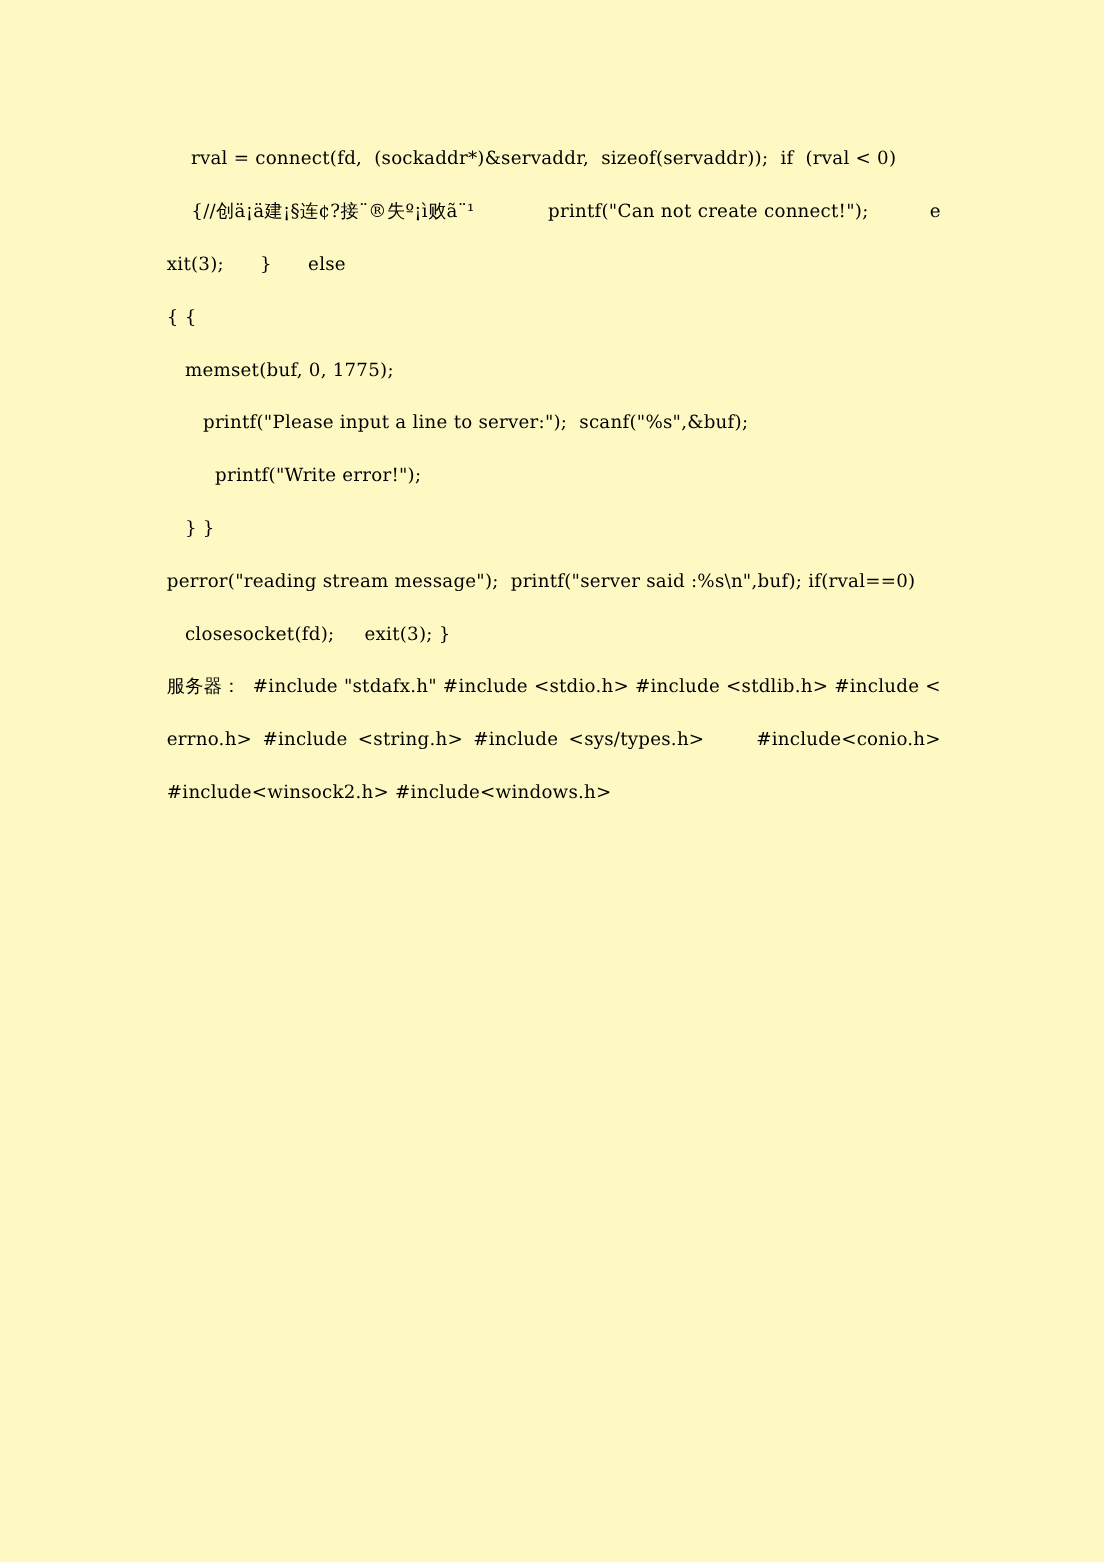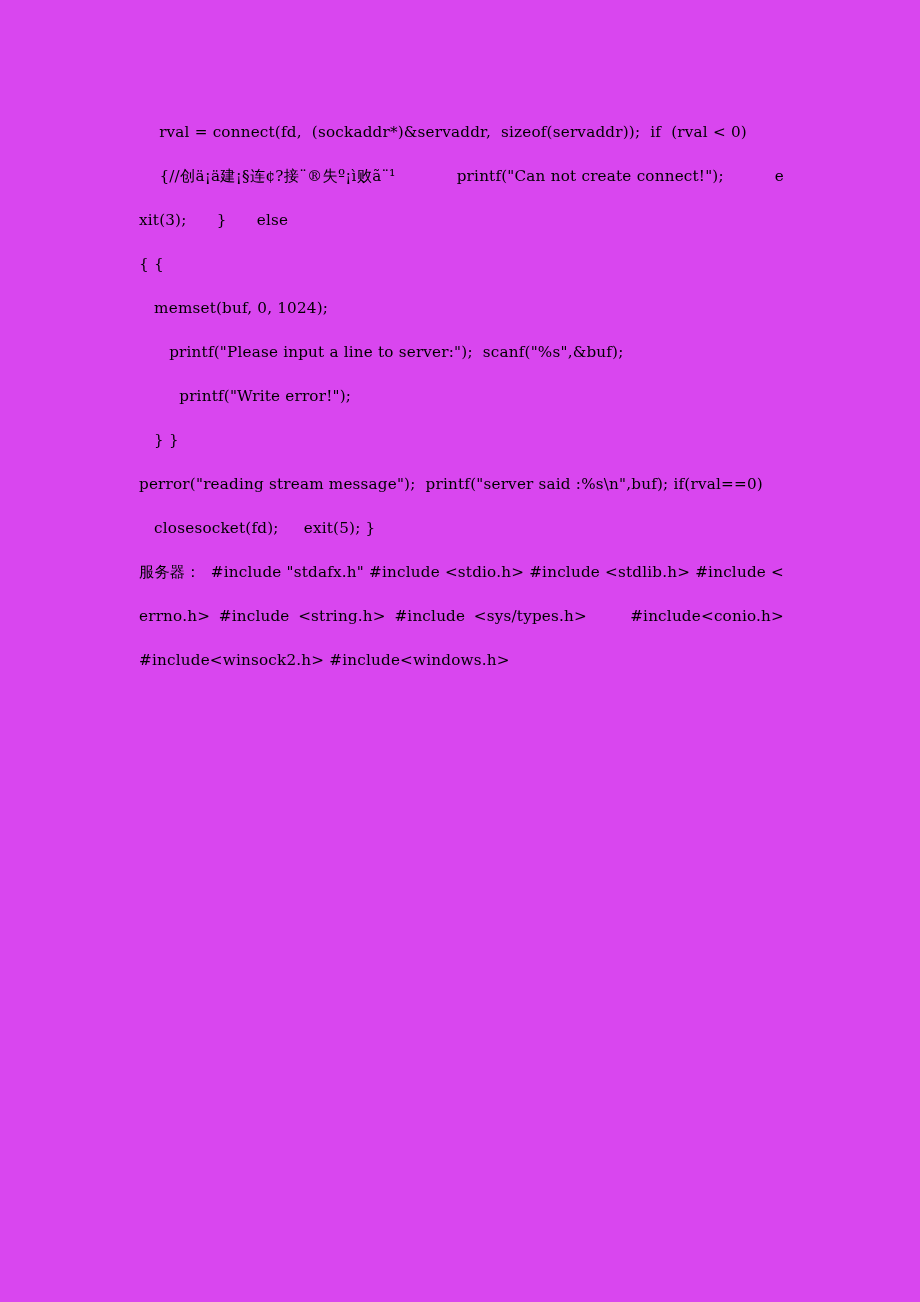--- a/index.html
+++ b/index.html
@@ -14,21 +14,21 @@
     overflow: hidden;
     font-family: "DejaVu Serif", "Liberation Serif", serif;
     color: #000000;
     -webkit-font-smoothing: antialiased;
   }
 
   .page {
     position: relative;
     width: 920px;
     height: 1302px;
-    background: #d946ef;
+    background: #fef9c3;
     box-sizing: border-box;
   }
 
   
   .doc-body {
     position: absolute;
     left: 139px;
     top: 110px;
     width: 645px;
   }
@@ -59,30 +59,30 @@
   <div class="doc-body">
 
     <p class="para">    rval = connect(fd,  (sockaddr*)&amp;servaddr,  sizeof(servaddr));  if  (rval &lt; 0)</p>
 
     <p class="para">    {//创ä¡ä建¡§连¢?接¨®失º¡ì败ã¨¹            printf("Can not create connect!");          exit(3);      }      else</p>
 
     <p class="para">{ {</p>
 
 
 
-    <p class="para">   memset(buf, 0, 1024);</p>
+    <p class="para">   memset(buf, 0, 1775);</p>
 
     <p class="para">      printf("Please input a line to server:");  scanf("%s",&amp;buf);</p>
 
 
     <p class="para">        printf("Write error!");</p>
 
     <p class="para">   } }</p>
 
 
     <p class="para">perror("reading stream message");  printf("server said :%s\n",buf); if(rval==0)</p>
 
-    <p class="para">   closesocket(fd);     exit(5); }</p>
+    <p class="para">   closesocket(fd);     exit(3); }</p>
 
     <p class="para">服务器：  #include "stdafx.h" #include &lt;stdio.h&gt; #include &lt;stdlib.h&gt; #include &lt;errno.h&gt; #include &lt;string.h&gt; #include &lt;sys/types.h&gt;     #include&lt;conio.h&gt;     #include&lt;winsock2.h&gt; #include&lt;windows.h&gt;</p>
 
   </div>
 </div>
 
 </body></html>

